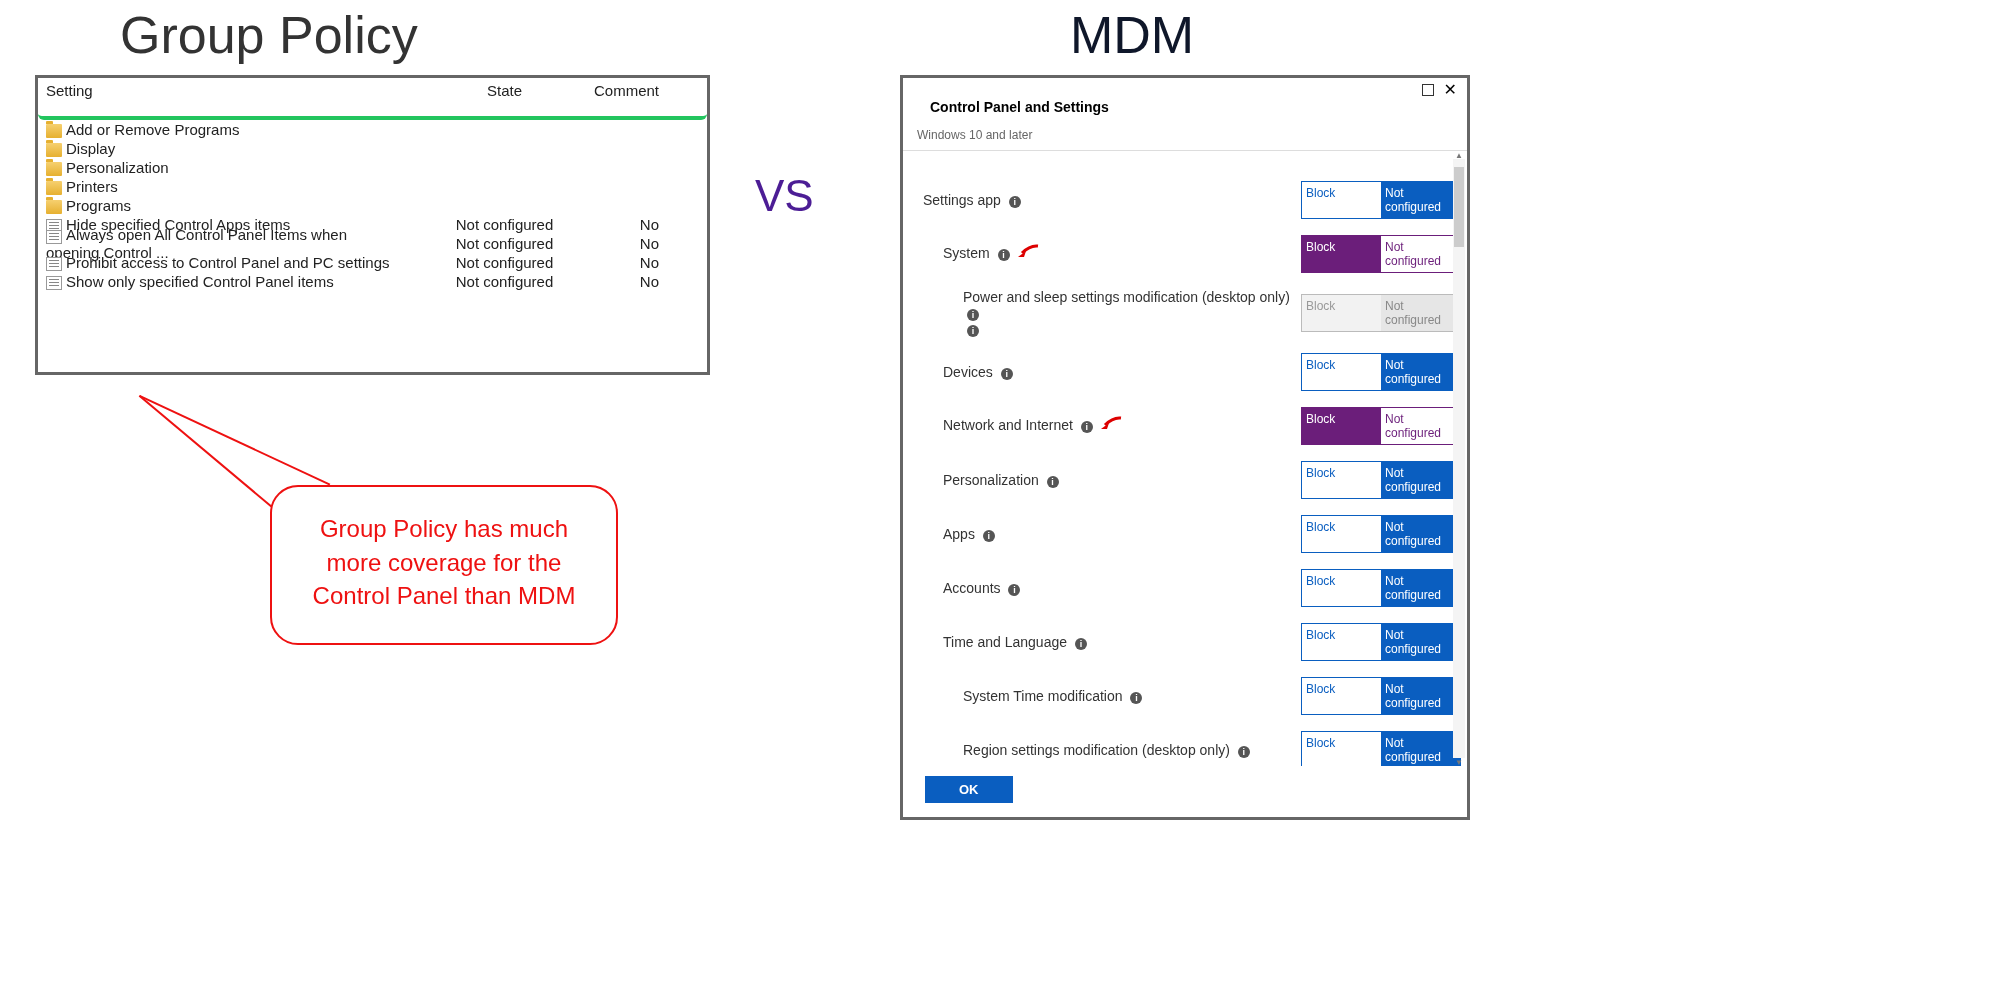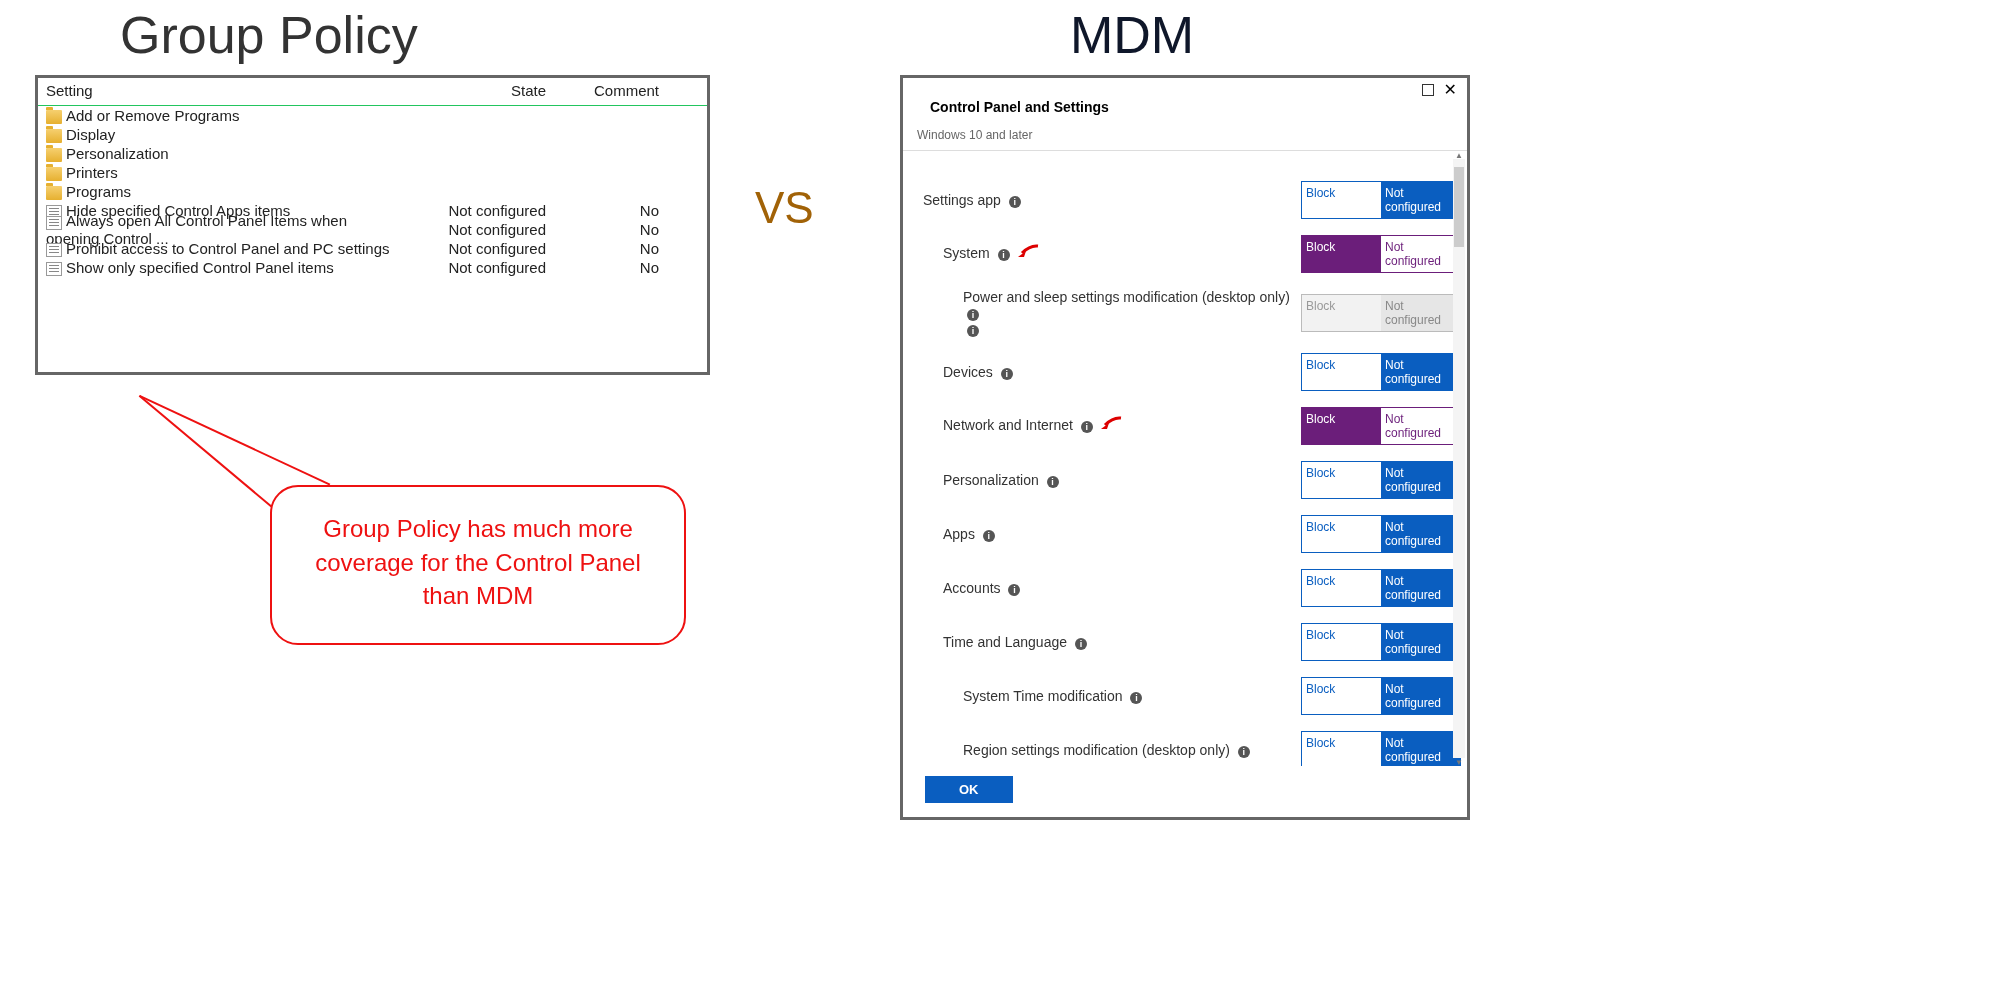--- a/index.html
+++ b/index.html
@@ -20,44 +20,45 @@
   }
   .title-right {
     position: absolute;
     top: 5px;
     left: 1070px;
     font-size: 52px;
     color: #0f172a;
   }
   .vs-text {
     position: absolute;
-    top: 183px;
+    top: 171px;
     left: 755px;
     font-size: 44px;
-    color: #a16207;
+    color: #4c1d95;
   }
   
   .gp-panel {
     position: absolute;
     top: 75px;
     left: 35px;
     width: 675px;
     height: 300px;
     border: 3px solid #666;
     background: #fff;
     font-size: 15px;
     color: #222;
   }
   .gp-header {
     display: flex;
-    padding: 4px 8px 6px;
-    border-bottom: 1px solid #22c55e;
+    padding: 4px 8px 17px;
+    border-bottom: 4px solid #22c55e;
+    border-radius: 6px;
   }
   .gp-col-setting { flex: 0 0 345px; }
-  .gp-col-state { flex: 0 0 155px; text-align: right;}
+  .gp-col-state { flex: 0 0 155px; text-align: center; margin-left: 36px;}
   .gp-col-comment { flex: 1; text-align: right; padding-right: 40px;}
   .gp-row {
     display: flex;
     padding: 0px 8px;
     align-items: center;
     height: 19px;
   }
   .gp-folder-icon, .gp-policy-icon {
     width: 16px; height: 14px; display: inline-block; margin-right: 4px;
     vertical-align: middle;
@@ -78,21 +79,21 @@
   }
   .gp-policy-icon::after{
     content:"";position:absolute;left:2px;top:2px;right:2px;height:1px;background:#888;
     box-shadow: 0 3px 0 #888, 0 6px 0 #888;
   }
   
   .callout {
     position: absolute;
     top: 485px;
     left: 270px;
-    width: 416px;
+    width: 348px;
     height: 160px;
     border: 2.5px solid #e11;
     border-radius: 28px;
     background: #fff;
     padding: 25px 30px;
     color: #e11;
     font-size: 24px;
     text-align: center;
     line-height: 1.4;
   }

